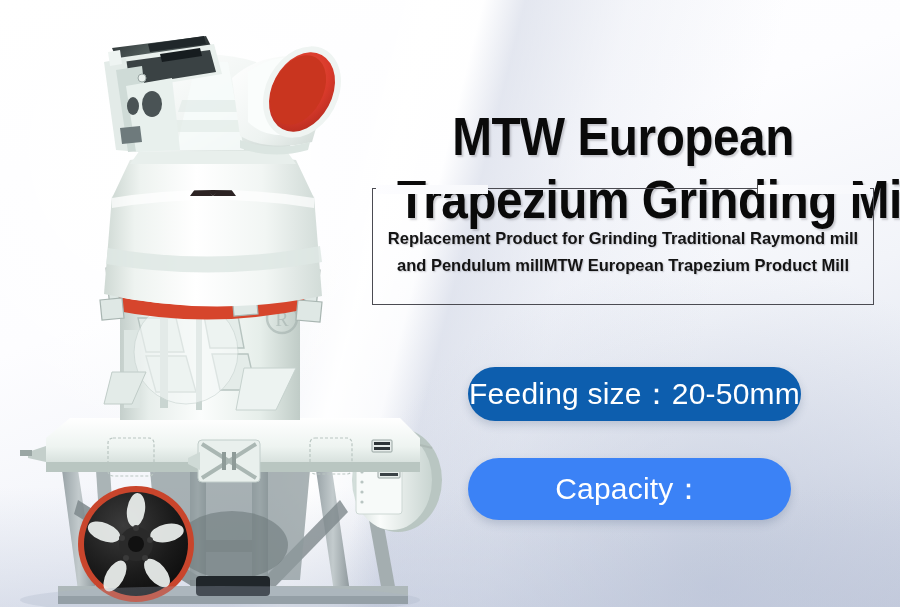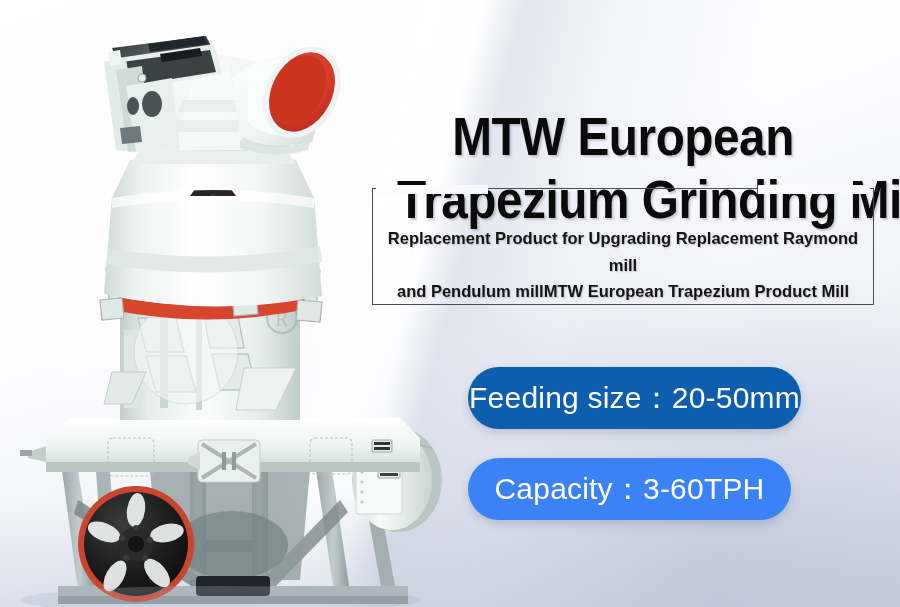--- a/index.html
+++ b/index.html
@@ -108,21 +108,21 @@
     border-radius:34px;
     color:#ffffff;
     font-size:30px;
     font-weight:normal;
     letter-spacing:0.2px;
     white-space:nowrap;
     box-shadow:0 4px 9px rgba(60,80,120,0.22);
   }
   .pill .label { }
   .pill .value { }
-  .pill-1 { left:468px; top:367px; width:333px; height:62px; }
+  .pill-1 { left:468px; top:367px; width:333px; height:54px; }
   .pill-2 { left:468px; top:458px; width:323px; height:62px; }
 </style>
 </head>
 <body>
 
 <div id="banner">
 
   <div class="bg-base"></div>
   <div class="bg-diag"></div>
   <div class="bg-glow"></div>
@@ -358,27 +358,26 @@
   </div>
 
   <div class="headline headline-1">MTW European</div>
   <div class="headline headline-2">Trapezium Grinding Mill</div>
 
   <div class="subframe"></div>
   <div class="sub-mask-l"></div>
   <div class="sub-mask-r"></div>
 
   <div class="subtext">
-    <div>Replacement Product for Upgrading Replacement Raymond mill</div>
+    <div>Replacement Product for Grinding Traditional Raymond mill</div>
     <div>and Pendulum millMTW European Trapezium Product Mill</div>
   </div>
 
   <div class="pill pill-1" style="background: rgb(13, 94, 174);">
     <span class="label">Feeding size：</span>
     <span class="value">20-50mm</span>
   </div>
 
   <div class="pill pill-2" style="background: #3b82f6;">
     <span class="label">Capacity：</span>
-    <span class="value">3-60TPH</span>
   </div>
 
 </div>
 
 </body></html>

